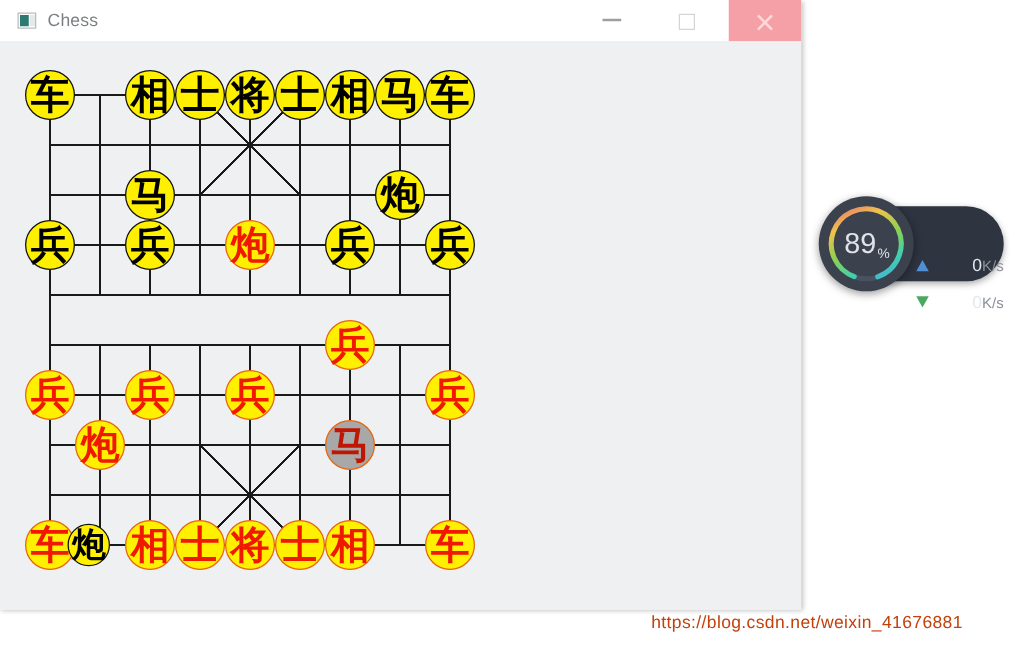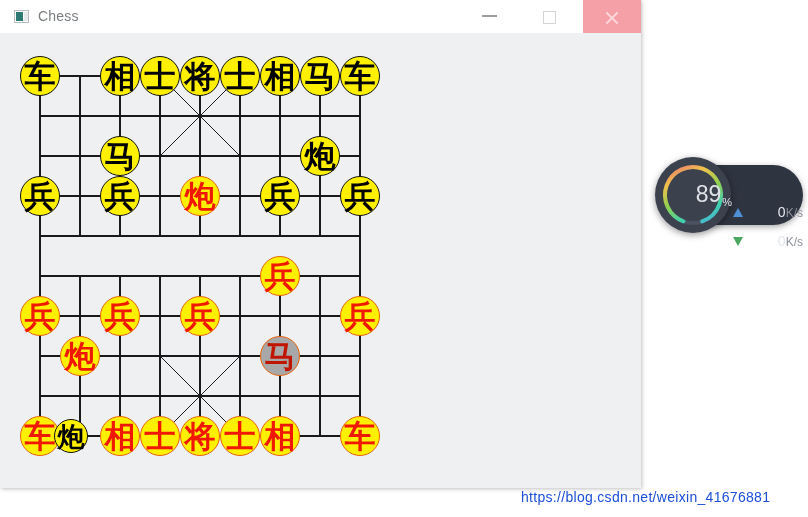--- a/index.html
+++ b/index.html
@@ -186,21 +186,21 @@
     box-shadow: 0 2px 7px rgba(0,0,0,0.4);
   }
   #gauge-svg {
     position: absolute;
     left: 0; top: 0;
   }
   #gauge-text {
     position: absolute;
     left: 0; top: 26px;
     width: 76px;
-    text-align: right;
+    text-align: center;
     color: #dfe3e8;
     font-size: 23px;
     font-family: "Liberation Sans", sans-serif;
     line-height: 1;
   }
   #gauge-pct {
     font-size: 11px;
     vertical-align: baseline;
     position: relative;
     top: 4px;
@@ -243,21 +243,21 @@
     color: #8b9099;
     font-size: 12px;
   }
 
   
   #watermark {
     position: absolute;
     left: 521px;
     top: 489px;
     font-size: 14px;
-    color: #1d4ed8;
+    color: #c2410c;
     letter-spacing: .3px;
     white-space: nowrap;
     font-family: "Liberation Sans", sans-serif;
   }
 </style>
 </head>
 <body>
 
 <div id="root">
 

